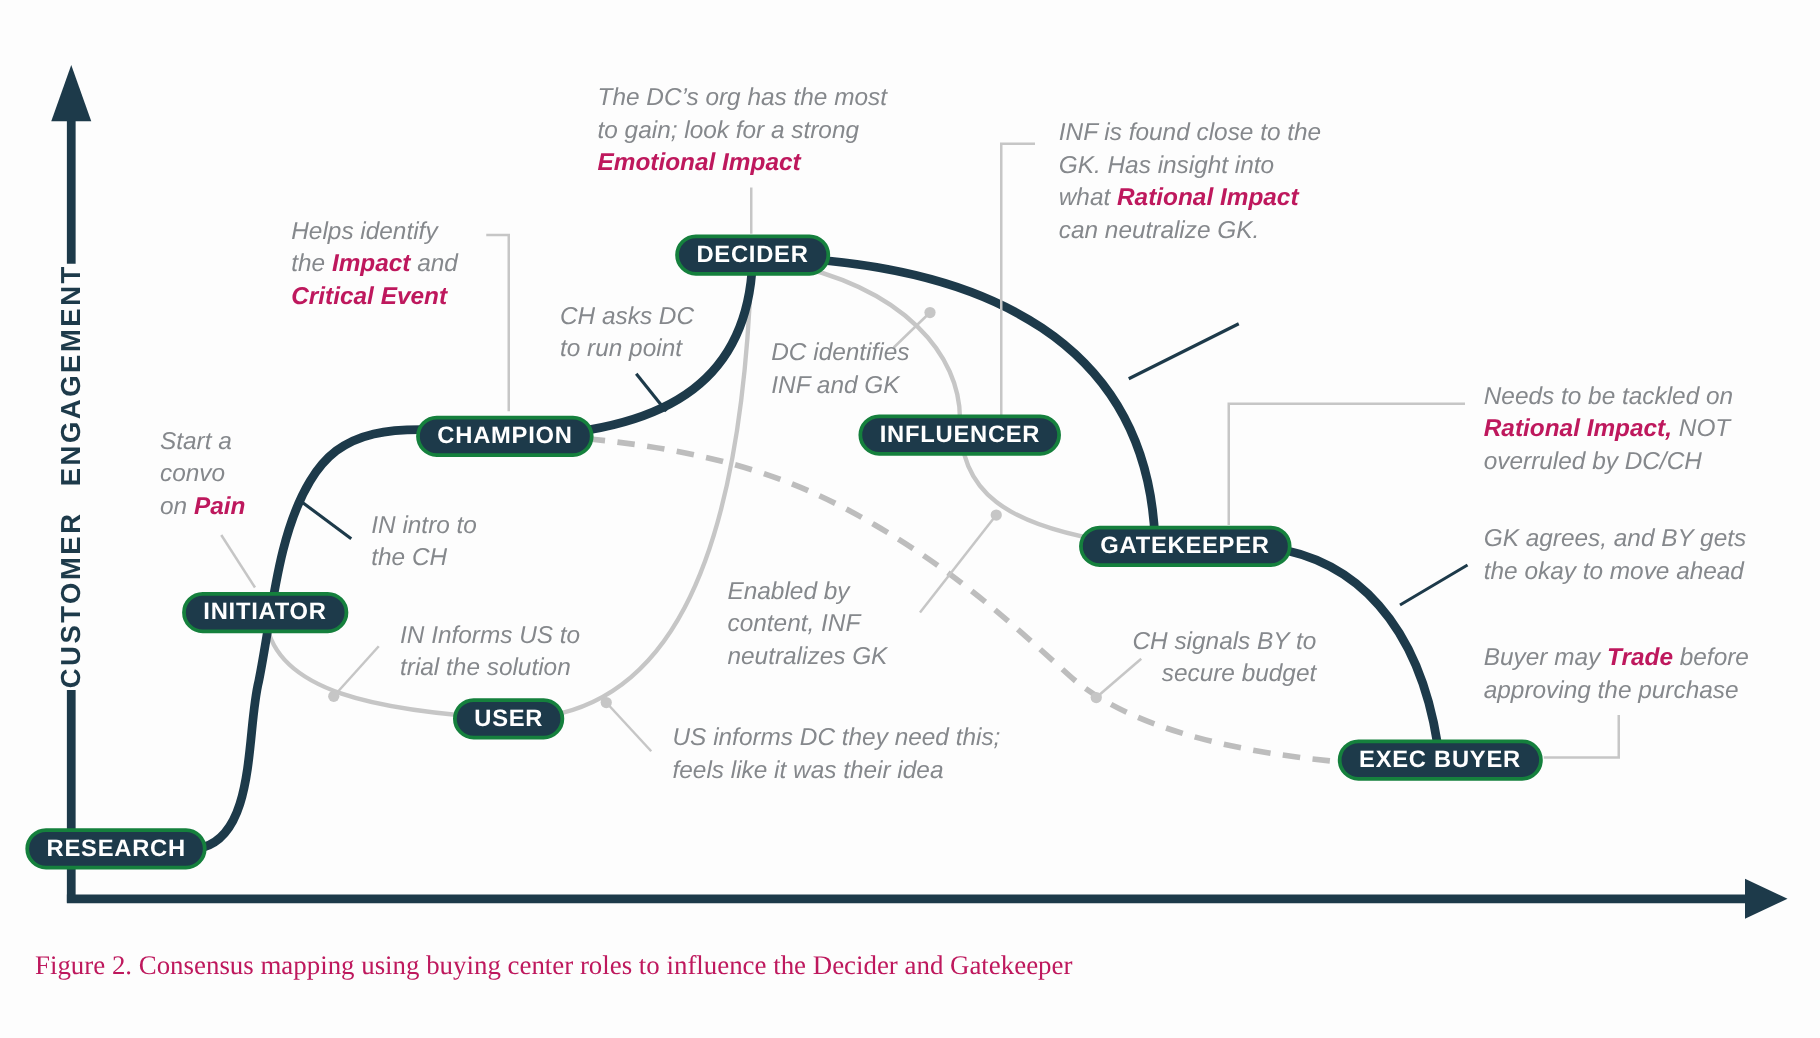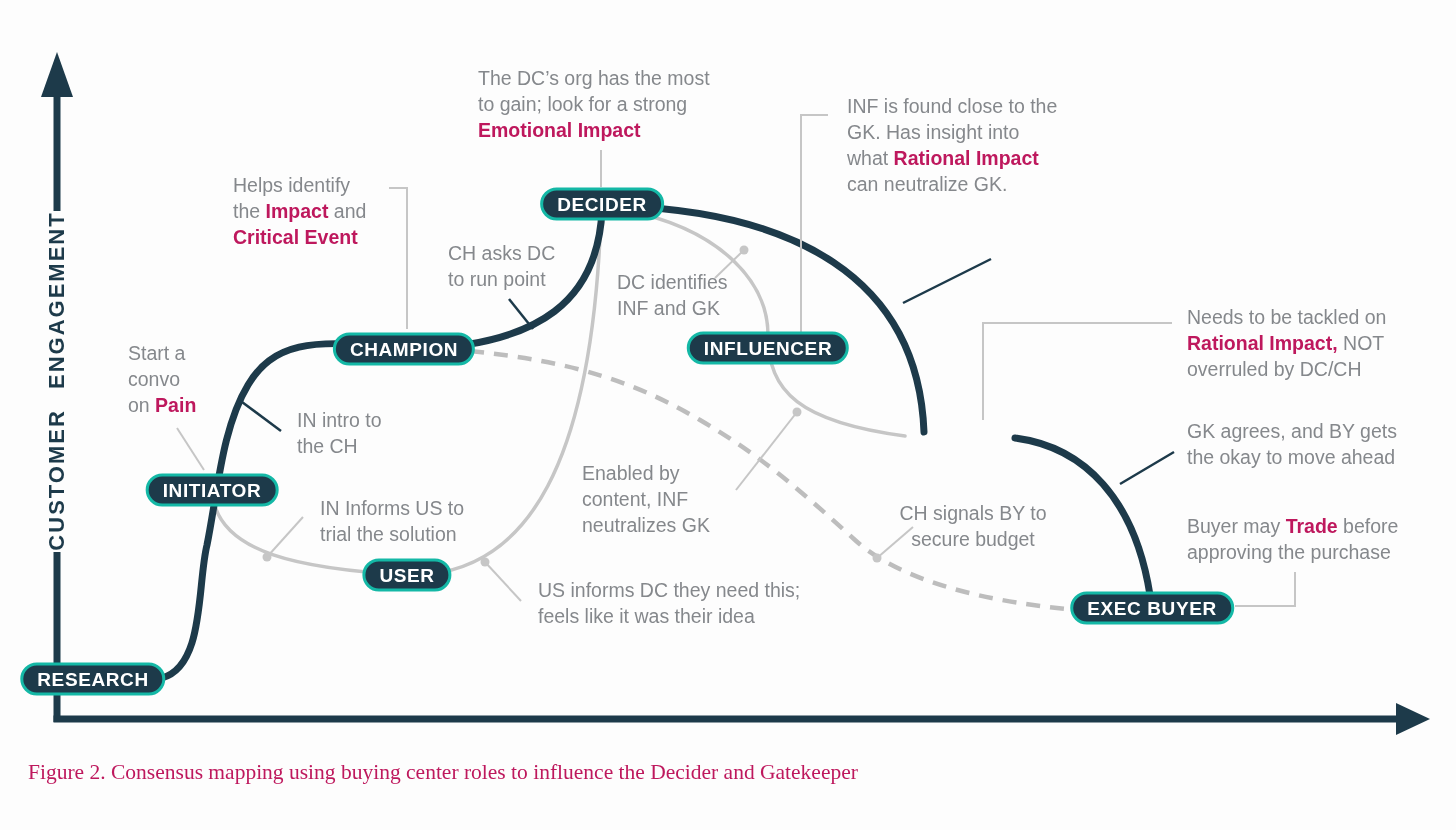--- a/index.html
+++ b/index.html
@@ -8,30 +8,30 @@
     font-family:"Liberation Sans",sans-serif;
   }
   svg.layer{position:absolute;left:0;top:0;}
   .navy-stroke{stroke:#1d3a4a;fill:none;}
   .gray-stroke{stroke:#c6c6c6;fill:none;}
   .dash-stroke{stroke:#bdbdbd;fill:none;}
   .pill{
     position:absolute;transform:translate(-50%,-50%);
     background:#1d3a4a;color:#ffffff;
     font-weight:bold;font-size:19px;line-height:25px;letter-spacing:.6px;
-    padding:1px 14px;border-radius:17px;border:3px solid #14b8a6;
+    padding:1px 14px;border-radius:17px;border:3px solid #15803d;
     white-space:nowrap;z-index:4;
   }
   .note{
     position:absolute;z-index:3;
-    font-size:19.5px;line-height:26px;color:#85888c;
+    font-style:italic;font-size:19.5px;line-height:26px;color:#85888c;
     white-space:nowrap;
   }
   .note .hl{color:#be185d;font-weight:bold;}
-  .note.align-right{text-align:center;}
+  .note.align-right{text-align:right;}
   #y-axis-label{
     position:absolute;left:57px;top:381px;z-index:2;
     transform:translate(-50%,-50%) rotate(-90deg);
     color:#1d3a4a;font-weight:bold;font-size:22px;letter-spacing:2px;word-spacing:12px;
     white-space:nowrap;
   }
   #figure-caption{
     position:absolute;left:28px;top:760px;z-index:3;
     font-family:"Liberation Serif",serif;font-size:21.5px;color:#be185d;
     white-space:nowrap;
@@ -87,20 +87,21 @@
 
   <div id="y-axis-label">CUSTOMER ENGAGEMENT</div>
   <div id="figure-caption">Figure 2. Consensus mapping using buying center roles to influence the Decider and Gatekeeper</div>
 
   <div class="pill" style="left:93px;top:679px">RESEARCH</div>
   <div class="pill" style="left:212px;top:490px">INITIATOR</div>
   <div class="pill" style="left:407px;top:575px">USER</div>
   <div class="pill" style="left:404px;top:349px">CHAMPION</div>
   <div class="pill" style="left:602px;top:204px">DECIDER</div>
   <div class="pill" style="left:768px;top:348px">INFLUENCER</div>
+  <div class="pill" style="left:948px;top:437px">GATEKEEPER</div>
   <div class="pill" style="left:1152px;top:608px">EXEC BUYER</div>
 
   <div class="note" style="left:128px;top:340px">
     <span>Start a</span><br>
     <span>convo</span><br>
     <span>on </span><span class="hl">Pain</span>
   </div>
 
   <div class="note" style="left:233px;top:172px">
     <span>Helps identify</span><br>

